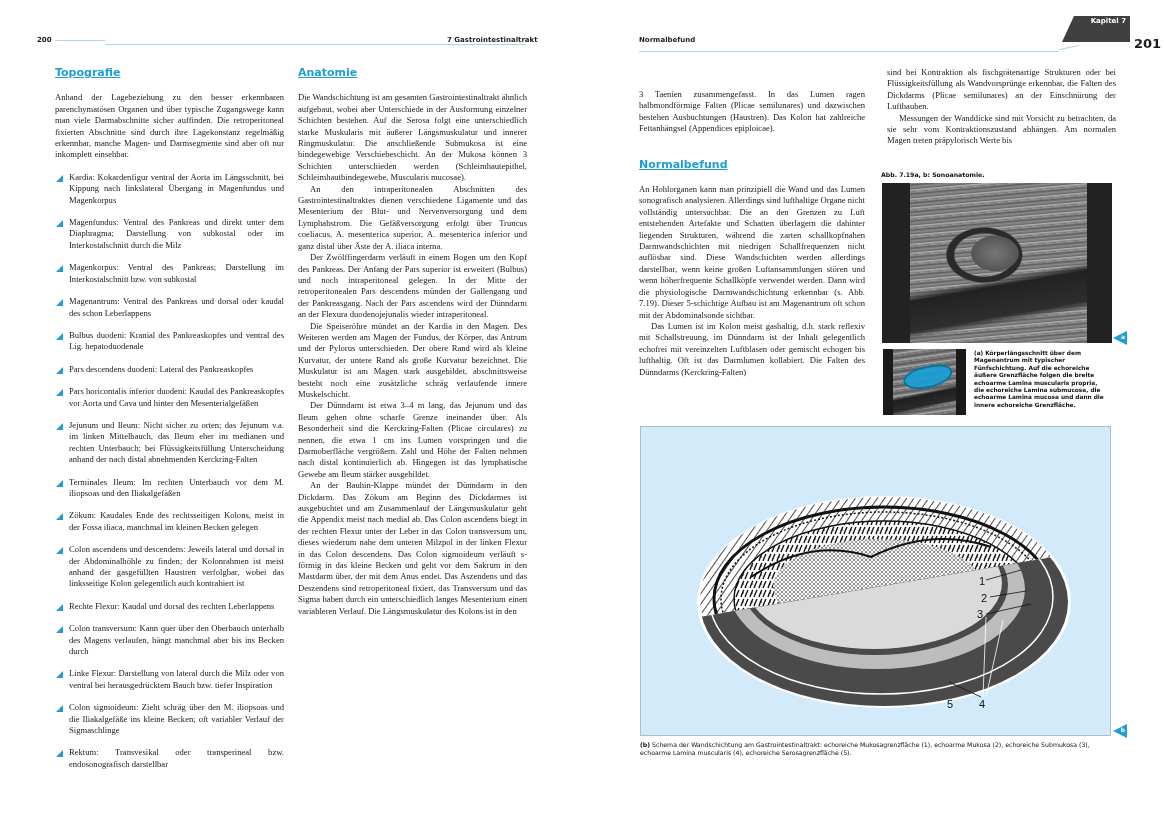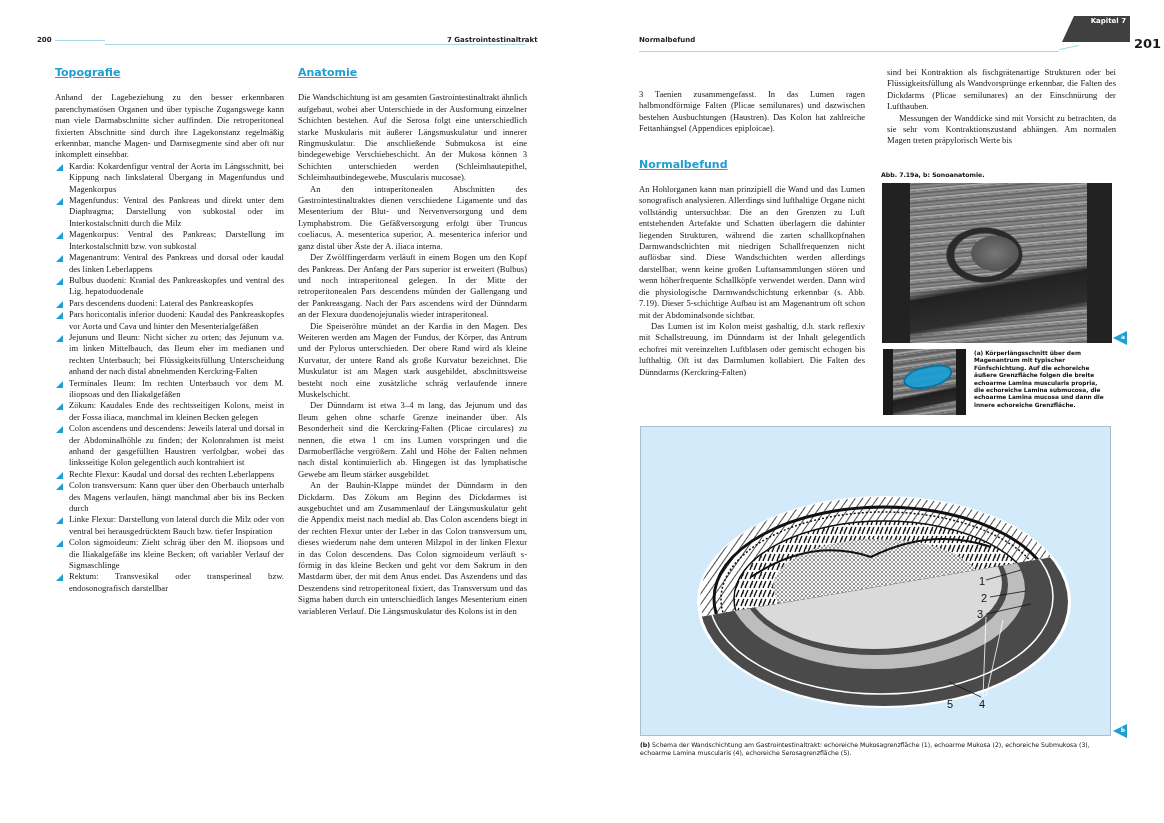--- a/index.html
+++ b/index.html
@@ -13,21 +13,21 @@
   .running-head { position: absolute; top: 36px; font-family: "DejaVu Sans", sans-serif; font-size: 7px; font-weight: bold; color: #222; }
   .hline { position: absolute; height: 1px; background: #a9d9e8; }
 
   .col { position: absolute; font-size: 8.6px; line-height: 11.4px; text-align: justify; hyphens: manual; }
   .col p { margin: 0; }
   .col p.indent { text-indent: 12px; }
 
   h2.section { font-family: "DejaVu Sans", sans-serif; font-size: 11px; font-weight: bold; color: #1f9ed1; margin-bottom: 14px; text-decoration: underline; }
 
   ul.tri { list-style: none; margin: 0; padding: 0; }
-  ul.tri li { position: relative; padding-left: 14px; }
+  ul.tri li { position: relative; padding-left: 14px; margin-top: 11px; }
   ul.tri li .bullet { position: absolute; left: 1px; top: 3px; width: 0; height: 0;
     border-left: 7px solid transparent; border-bottom: 7px solid #1f9ed1; }
 
   .kapitel-tab { position: absolute; top: 16px; height: 26px; left: 480px; width: 68px; background: #404040;
     clip-path: polygon(12px 0, 100% 0, 100% 100%, 0 100%); }
   .kapitel-label { position: absolute; right: 4px; top: 1px; font-family: "DejaVu Sans", sans-serif; font-size: 7px; font-weight: bold; color: #fff; }
   .page-num-right { position: absolute; top: 36px; left: 552px; font-family: "DejaVu Sans", sans-serif; font-size: 13px; font-weight: bold; }
 
   .fig-caption-title { position: absolute; font-family: "DejaVu Sans", sans-serif; font-size: 6.2px; font-weight: bold; color: #111; }
   .fig-a-main { position: absolute; background: #222; overflow: hidden; }
@@ -62,21 +62,21 @@
   <div class="hline" style="left:105px; top:44px; width:420px;"></div>
   <div class="running-head" style="left:447px;">7  Gastrointestinaltrakt</div>
 
   <div class="col" style="left:55px; top:67px; width:229px;">
     <h2 class="section">Topografie</h2>
     <p>Anhand der Lagebeziehung zu den besser erkennbaren parenchymatösen Organen und über typische Zugangswege kann man viele Darmabschnitte sicher auffinden. Die retroperitoneal fixierten Abschnitte sind durch ihre Lagekonstanz regelmäßig erkennbar, manche Magen- und Darmsegmente sind aber oft nur inkomplett einsehbar.</p>
     <ul class="tri">
       <li><span class="bullet"></span><span>Kardia: Kokardenfigur ventral der Aorta im Längsschnitt, bei Kippung nach linkslateral Übergang in Magenfundus und Magenkorpus</span></li>
       <li><span class="bullet"></span><span>Magenfundus: Ventral des Pankreas und direkt unter dem Diaphragma; Darstellung von subkostal oder im Interkostalschnitt durch die Milz</span></li>
       <li><span class="bullet"></span><span>Magenkorpus: Ventral des Pankreas; Darstellung im Interkostalschnitt bzw. von subkostal</span></li>
-      <li><span class="bullet"></span><span>Magenantrum: Ventral des Pankreas und dorsal oder kaudal des linken Leberlappens</span></li>
+      <li><span class="bullet"></span><span>Magenantrum: Ventral des Pankreas und dorsal oder kaudal des schon Leberlappens</span></li>
       <li><span class="bullet"></span><span>Bulbus duodeni: Kranial des Pankreaskopfes und ventral des Lig. hepatoduodenale</span></li>
       <li><span class="bullet"></span><span>Pars descendens duodeni: Lateral des Pankreaskopfes</span></li>
       <li><span class="bullet"></span><span>Pars horicontalis inferior duodeni: Kaudal des Pankreaskopfes vor Aorta und Cava und hinter den Mesenterialgefäßen</span></li>
       <li><span class="bullet"></span><span>Jejunum und Ileum: Nicht sicher zu orten; das Jejunum v.a. im linken Mittelbauch, das Ileum eher im medianen und rechten Unterbauch; bei Flüssigkeitsfüllung Unterscheidung anhand der nach distal abnehmenden Kerckring-Falten</span></li>
       <li><span class="bullet"></span><span>Terminales Ileum: Im rechten Unterbauch vor dem M. iliopsoas und den Iliakalgefäßen</span></li>
       <li><span class="bullet"></span><span>Zökum: Kaudales Ende des rechtsseitigen Kolons, meist in der Fossa iliaca, manchmal im kleinen Becken gelegen</span></li>
       <li><span class="bullet"></span><span>Colon ascendens und descendens: Jeweils lateral und dorsal in der Abdominalhöhle zu finden; der Kolonrahmen ist meist anhand der gasgefüllten Haustren verfolgbar, wobei das linksseitige Kolon gelegentlich auch kontrahiert ist</span></li>
       <li><span class="bullet"></span><span>Rechte Flexur: Kaudal und dorsal des rechten Leberlappens</span></li>
       <li><span class="bullet"></span><span>Colon transversum: Kann quer über den Oberbauch unterhalb des Magens verlaufen, hängt manchmal aber bis ins Becken durch</span></li>
       <li><span class="bullet"></span><span>Linke Flexur: Darstellung von lateral durch die Milz oder von ventral bei herausgedrücktem Bauch bzw. tiefer Inspiration</span></li>

